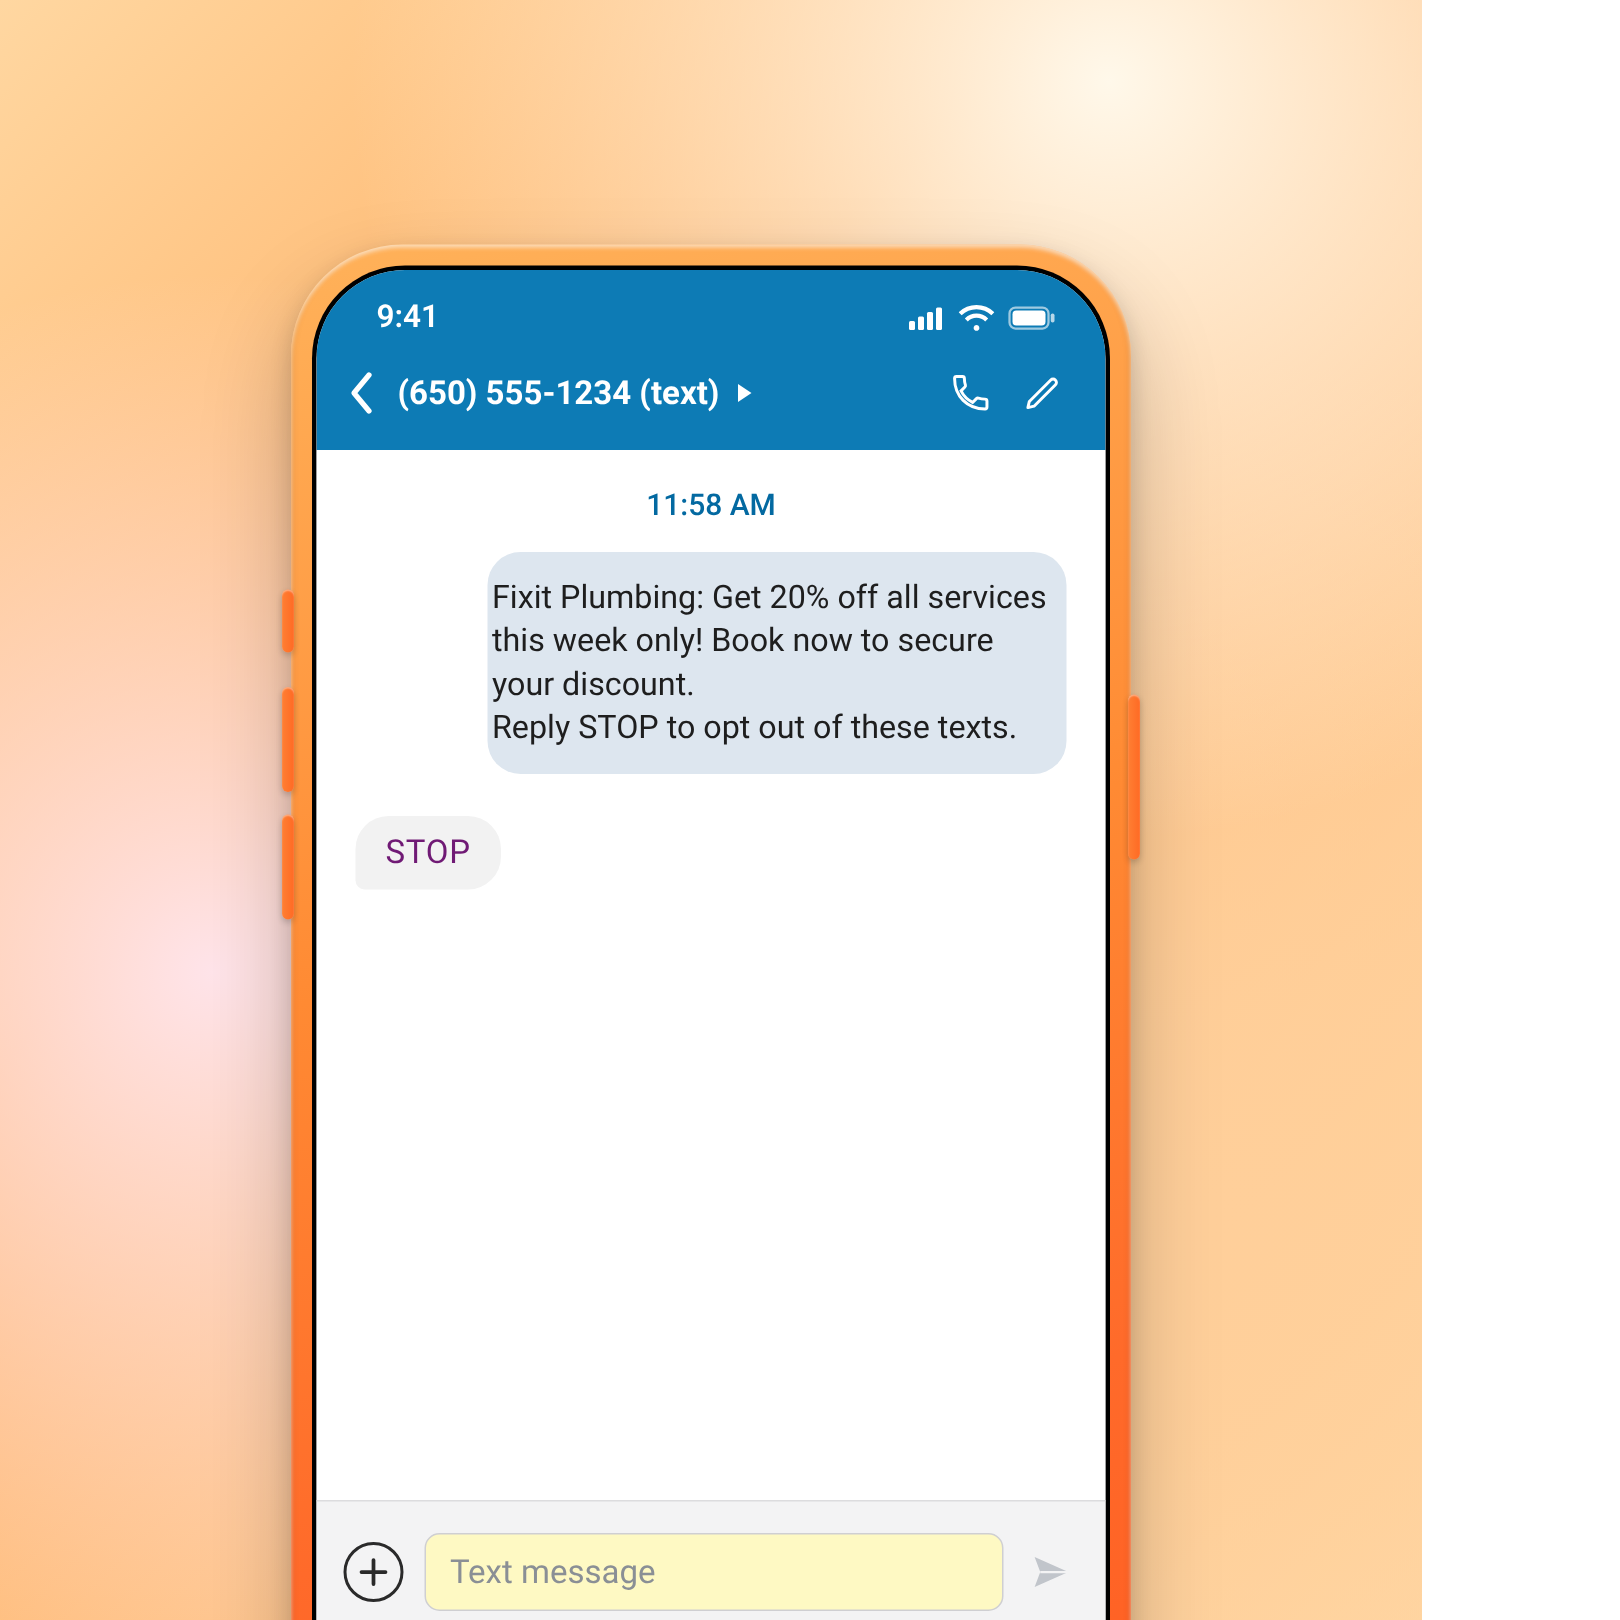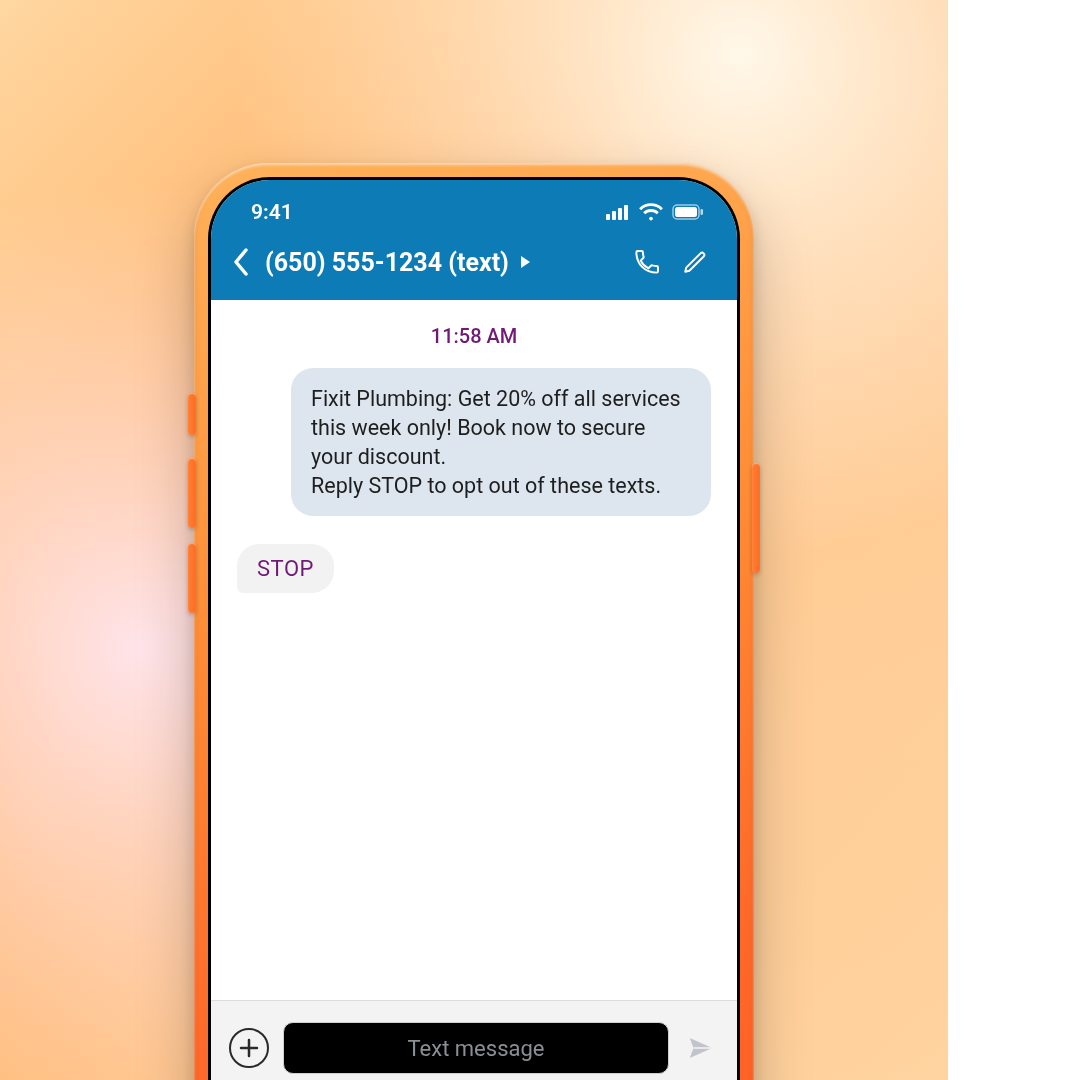--- a/index.html
+++ b/index.html
@@ -107,21 +107,21 @@
     align-items: center;
     padding: 12px 22px 18px 12px;
     gap: 8px;
   }
   .back-chevron {
     width: 34px; height: 34px;
     display:flex; align-items:center; justify-content:center;
     flex: 0 0 auto;
   }
   .contact-title {
-    font-size: 25px;
+    font-size: 22px;
     font-weight: 700;
     white-space: nowrap;
     display:flex;
     align-items:center;
     gap:10px;
   }
   .contact-title .tri {
     font-size: 16px;
     transform: translateY(1px);
   }
@@ -133,31 +133,31 @@
 
   
   .conv {
     flex: 1;
     background: #ffffff;
     padding: 18px 20px 0 20px;
     box-sizing: border-box;
   }
   .timestamp {
     text-align: center;
-    color: #701a75;
+    color: #0369a1;
     font-size: 20px;
     font-weight: 500;
     margin: 6px 0 20px 0;
   }
 
   .bubble-in {
     background: #dde6ef;
     color: #1e1e1e;
     border-radius: 22px;
-    padding: 16px 20px;
+    padding: 16px 3px;
     font-size: 21.5px;
     line-height: 1.35;
     max-width: 380px;
     margin-left: auto;
     margin-right: 6px;
     margin-bottom: 28px;
     position: relative;
   }
 
   .bubble-out {
@@ -199,30 +199,29 @@
     display:flex; align-items:center; justify-content:center;
     color:#2a2a2a;
     font-size: 26px;
     font-weight: 400;
     flex: 0 0 auto;
   }
   .plus-btn svg { display:block; }
 
   .input-box {
     flex: 1;
-    background: #000000;
+    background: #fef9c3;
     border: 1px solid #cfcfd2;
     border-radius: 10px;
     height: 50px;
     display:flex;
     align-items:center;
     padding: 0 16px;
     color: #8a8f95;
     font-size: 22px;
-    justify-content: center;
   }
 
   .send-btn {
     width: 36px; height: 36px;
     display:flex; align-items:center; justify-content:center;
     color:#b6bac0;
     flex: 0 0 auto;
   }
 
 </style>

